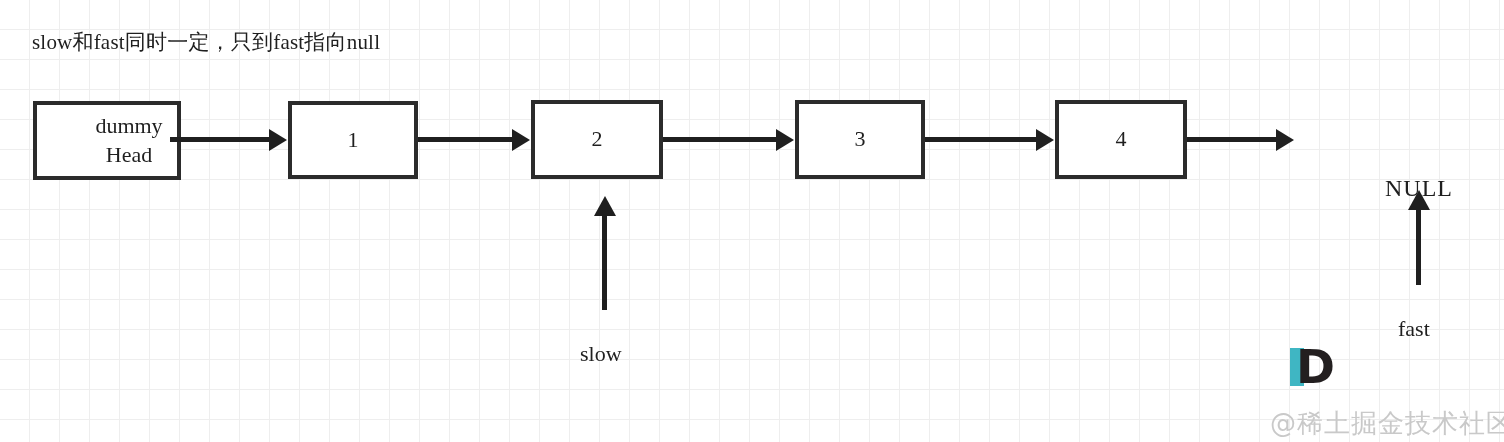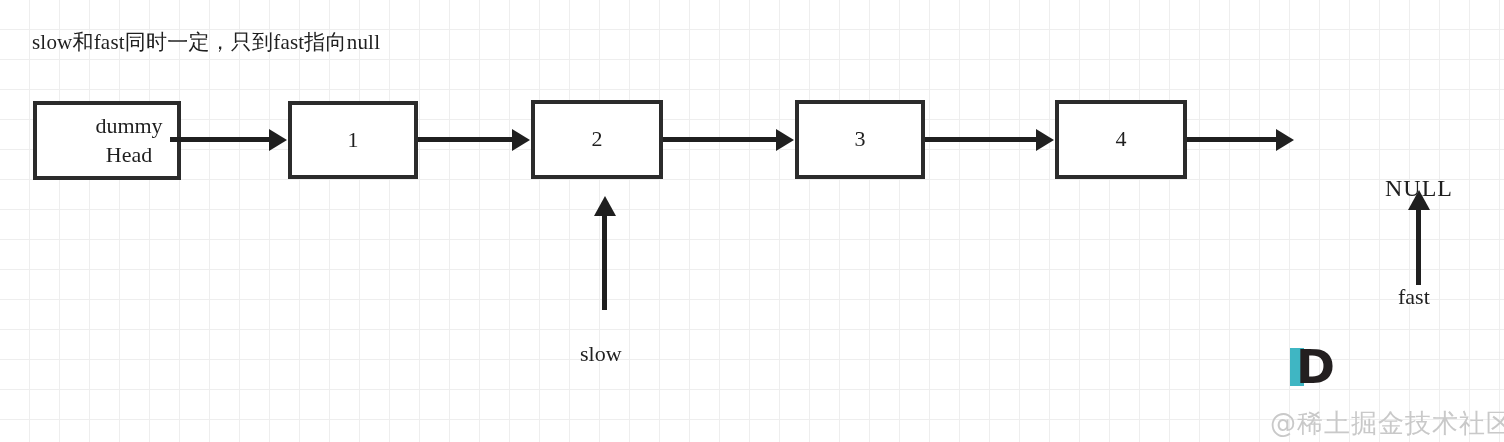--- a/index.html
+++ b/index.html
@@ -178,21 +178,21 @@
   <div class="edge" style="left:663px; top:137px; width:114px;"></div>
   <div class="edge" style="left:925px; top:137px; width:112px;"></div>
   <div class="edge" style="left:1187px; top:137px; width:90px;"></div>
 
   <div class="null-text" style="left:1385px; top:127px;margin-top:48px;">NULL</div>
 
   <div class="vedge" style="left:602px; top:215px; height:95px;"></div>
   <div class="plain-label" style="left:580px; top:322px;margin-top:19px;">slow</div>
 
   <div class="vedge" style="left:1416px; top:209px; height:76px;"></div>
-  <div class="plain-label" style="left:1398px; top:284px;text-align:right;">fast</div>
+  <div class="plain-label" style="left:1398px; top:316px;text-align:right;">fast</div>
 
   <div class="watermark">
     <div class="logo-d">
       <div class="logo-bar"></div>
       <div class="logo-glyph">D</div>
     </div>
     <div class="community-text">@稀土掘金技术社区</div>
   </div>
 
 </div>

